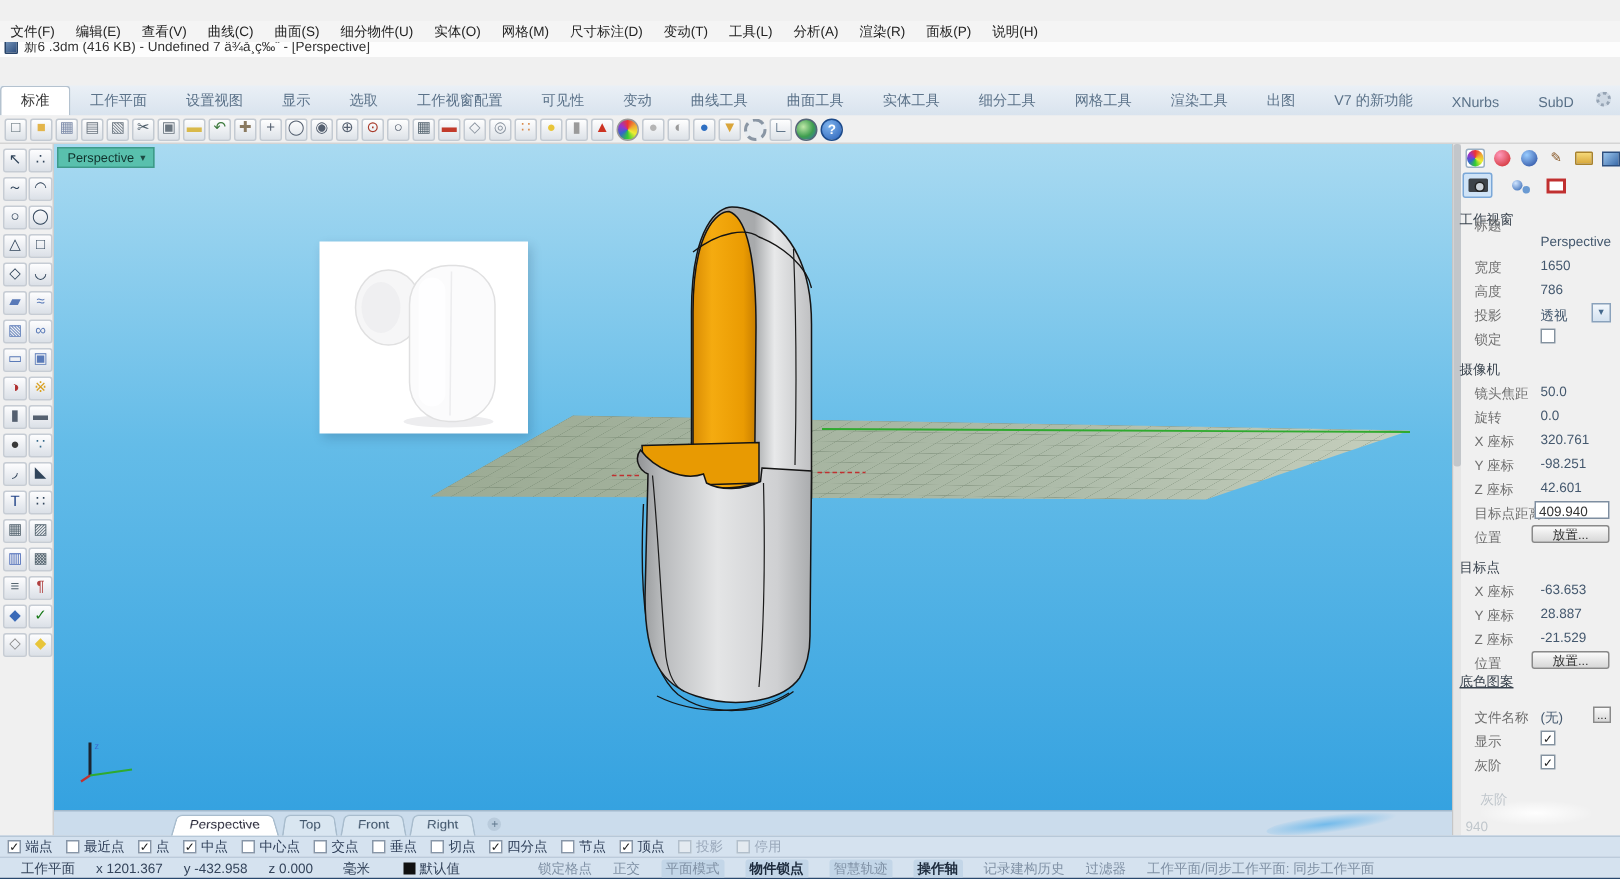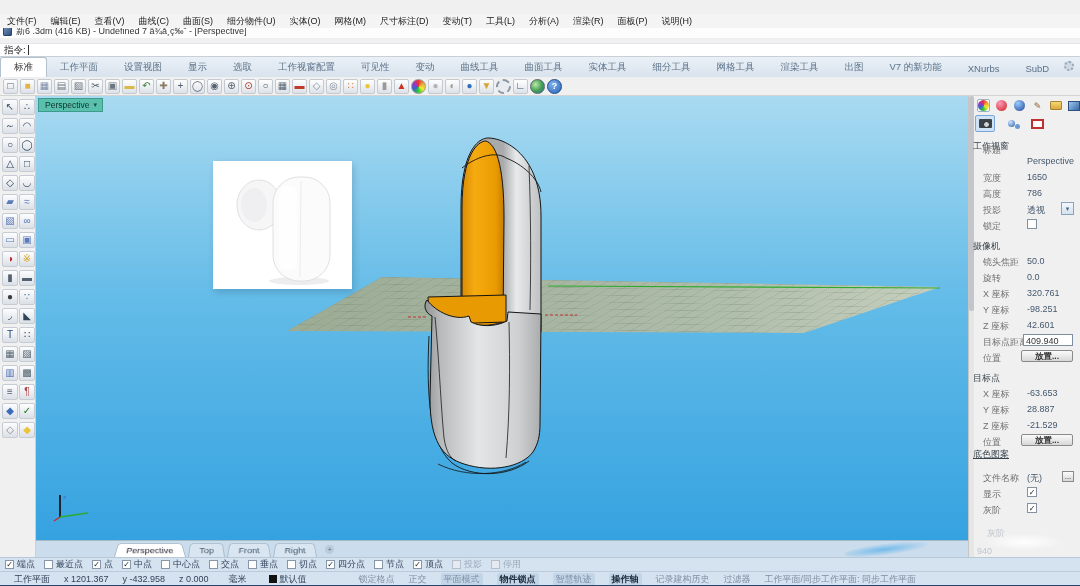--- a/index.html
+++ b/index.html
@@ -81,21 +81,21 @@
   .poi{width:20px;height:17px;border-radius:2px;display:flex;align-items:center;justify-content:center;}
   .poi.sel{background:#cfe3f7;border:1px solid #7aa7d8;}
   .cam{position:relative;width:13px;height:9px;background:#3d4248;border-radius:1px;}
   .cam:after{content:"";position:absolute;left:4px;top:2px;width:5px;height:5px;border-radius:50%;background:#cdd3da;border:1px solid #222;}
   .matico{position:relative;width:7px;height:7px;border-radius:50%;background:radial-gradient(circle at 35% 30%,#cfe4ff,#2a5fae);box-shadow:6px 3px 0 -1px #6a9ad2;}
   .dispico{width:13px;height:10px;background:#fff;border:2px solid #c03030;}
   .phead{position:absolute;left:4px;width:104px;color:#39434e;}
   .prow-label{position:absolute;left:14px;color:#6f6f6f;white-space:nowrap;}
   .prow-val{position:absolute;left:58px;color:#44586e;white-space:nowrap;}
   .pfield{position:absolute;left:54px;width:50px;height:12px;background:#fff;border:1px solid #7e8ea0;color:#333;padding:1px 2px;}
-  .pbtn{position:absolute;left:52px;width:52px;height:12px;background:linear-gradient(#fbfbfb,#d7d7d7);border:1px solid #8a8a8a;border-radius:2px;font-weight:bold;font-size:8.5px;color:#333;text-align:center;line-height:10px;}
+  .pbtn{position:absolute;left:52px;width:52px;height:12px;background:linear-gradient(#fbfbfb,#d7d7d7);border:1px solid #8a8a8a;border-radius:2px;font-weight:normal;font-size:8.5px;color:#333;text-align:center;line-height:10px;}
   .pdrop{position:absolute;left:92px;width:13px;height:13px;background:linear-gradient(#f2f7fc,#d4e2f0);border:1px solid #8aa2bc;color:#44688c;font-size:7px;text-align:center;line-height:11px;}
   .pdots{position:absolute;left:93px;width:12px;height:11px;background:linear-gradient(#fbfbfb,#d7d7d7);border:1px solid #8a8a8a;font-size:8px;text-align:center;line-height:9px;color:#333;}
   .pcb{position:absolute;left:58px;width:10px;height:10px;background:#fff;border:1px solid #84929f;font-size:8px;line-height:9px;text-align:center;color:#222;}
   .ghost{position:absolute;color:#98a4ae;opacity:.55;}
   .psmudge{position:absolute;left:18px;top:438px;width:74px;height:16px;background:radial-gradient(ellipse,rgba(255,255,255,.95),rgba(255,255,255,0) 75%);}
 </style>
 </head>
 <body>
 
 <div class="app">
@@ -116,24 +116,20 @@
       <span class="mi">网格(M)</span>
       <span class="mi">尺寸标注(D)</span>
       <span class="mi">变动(T)</span>
       <span class="mi">工具(L)</span>
       <span class="mi">分析(A)</span>
       <span class="mi">渲染(R)</span>
       <span class="mi">面板(P)</span>
       <span class="mi">说明(H)</span>
     </div>
 
-  <div class="cmd2">
-    <span>指令:</span>
-      <span class="caret"></span>
-  </div>
 
   <div class="tabrow" id="tabrow">
       <span class="rtab active">标准</span>
       <span class="rtab">工作平面</span>
       <span class="rtab">设置视图</span>
       <span class="rtab">显示</span>
       <span class="rtab">选取</span>
       <span class="rtab">工作视窗配置</span>
       <span class="rtab">可见性</span>
       <span class="rtab">变动</span>

